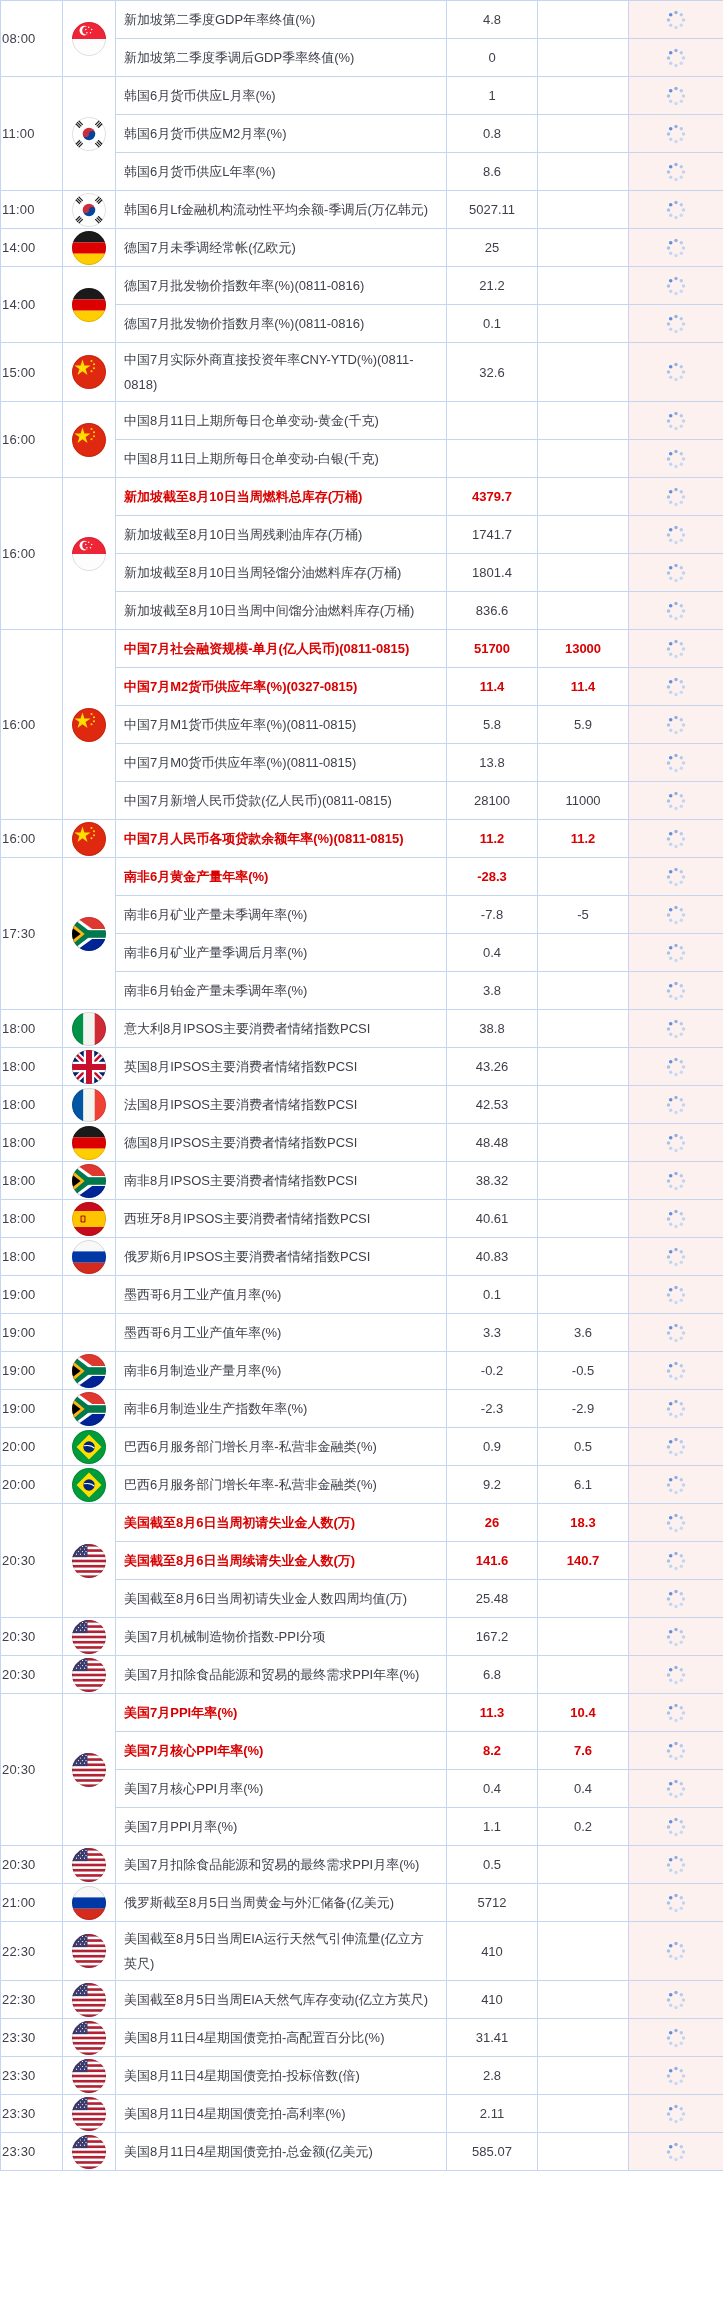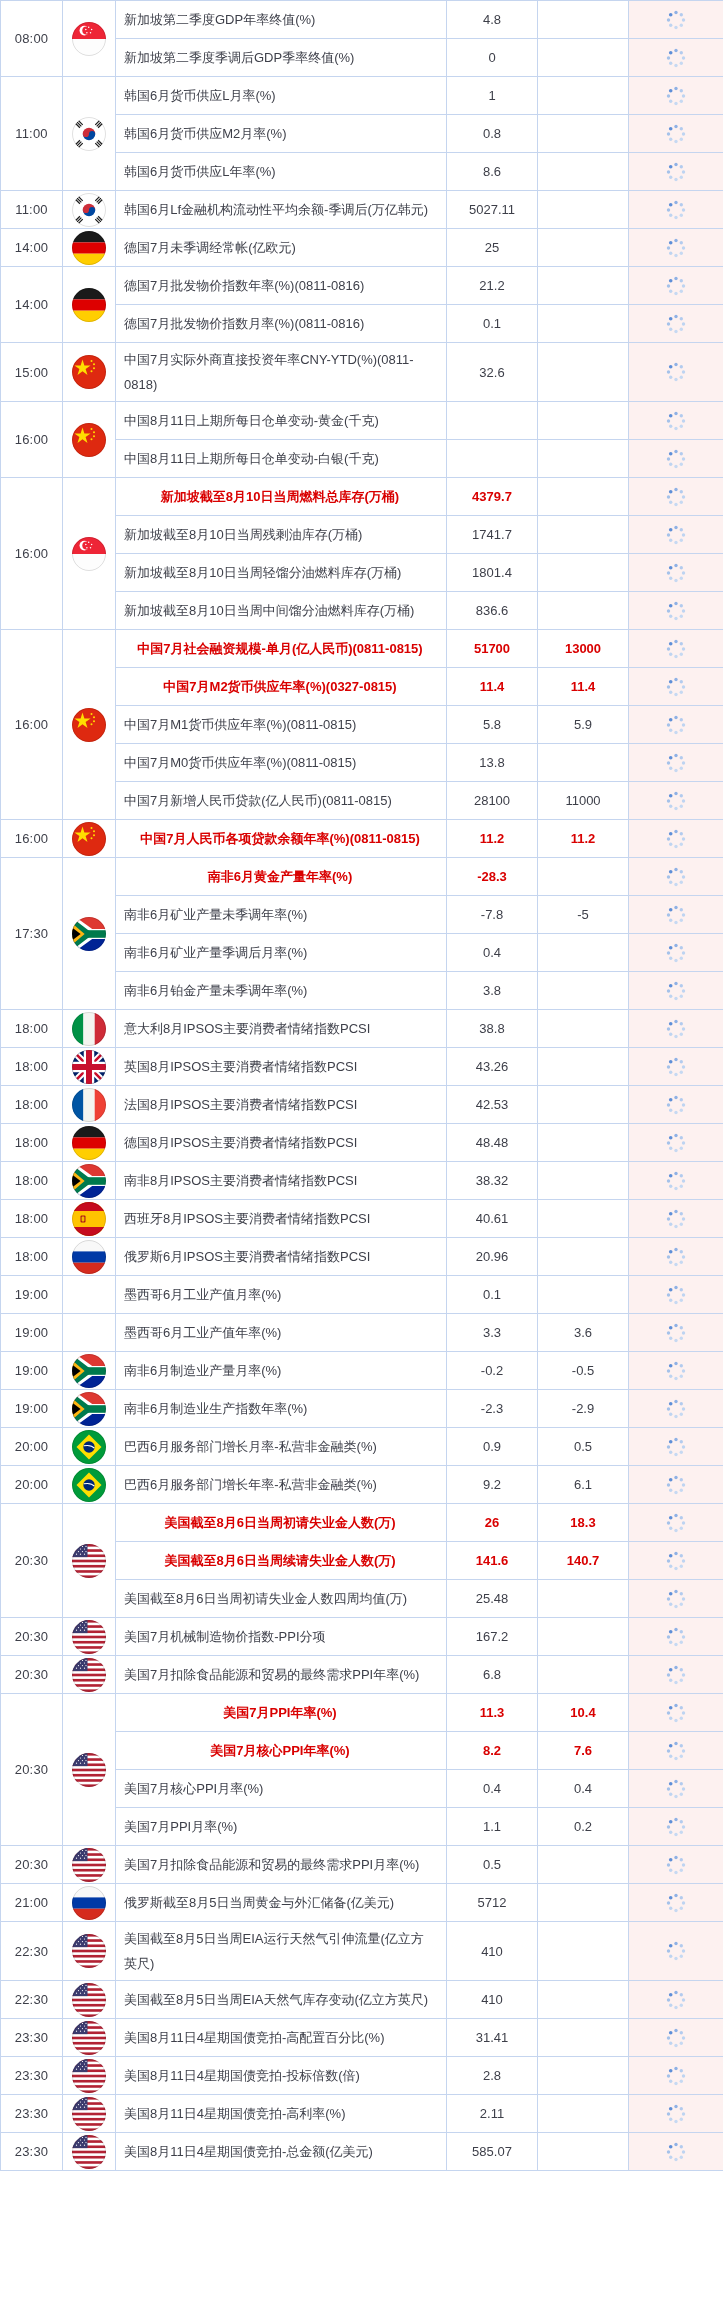--- a/index.html
+++ b/index.html
@@ -22,41 +22,40 @@
   }
   td{
     border:1px solid var(--border);
     font-size:13px;
     color:var(--text);
     vertical-align:middle;
     overflow:hidden;
   }
   tr{height:38px;}
   td.time{
-    text-align:center;
+    text-align:left;
     letter-spacing:.2px;
   }
   td.flag{text-align:center;padding:0;}
   .flag-svg{display:inline-block;vertical-align:middle;}
   td.event{
     padding:4px 10px 4px 8px;
     line-height:25px;
     text-align:left;
     margin-top:32px;
   }
   td.actual, td.forecast{text-align:center;}
   td.spinner-cell{
     background:var(--pink);
     text-align:center;
     padding:0;
   }
   td.imp{
     color:var(--red);
     font-weight:bold;
-    text-align:center;
   }
   .spinner-svg{display:inline-block;vertical-align:middle;}
 </style>
 </head>
 <body>
 
 <svg width="0" height="0" style="position:absolute" data-name="flag-clip-defs" aria-hidden="true">
   <defs>
       <clipPath id="cp">
         <circle cx="17" cy="17" r="17"></circle>
@@ -844,21 +843,21 @@
           <td class="time" rowspan="1" data-name="event-time">18:00</td>
           <td class="flag" rowspan="1" data-name="flag-cell-ru"><svg class="flag-svg" data-name="russia-flag-icon" width="34" height="34" viewBox="0 0 34 34">
               <g clip-path="url(#cp)">
                 <rect width="34" height="11.4" fill="#f8f8f8"></rect>
                 <rect y="11.4" width="34" height="11.3" fill="#0039a6"></rect>
                 <rect y="22.7" width="34" height="11.3" fill="#d52b1e"></rect>
               </g>
               <circle cx="17" cy="17" r="16.5" fill="none" stroke="rgba(0,0,0,.12)"></circle>
             </svg></td>
           <td class="event" data-name="event-title">俄罗斯6月IPSOS主要消费者情绪指数PCSI</td>
-          <td class="actual" data-name="actual-value">20.96</td>
+          <td class="actual" data-name="actual-value">40.83</td>
           <td class="forecast" data-name="forecast-value"></td>
           <td class="spinner-cell" data-name="row-action-cell"><svg class="spinner-svg" data-name="loading-spinner-icon" width="24" height="24" viewBox="0 0 24 24">
               <circle cx="6.7" cy="6.7" r="1.8" fill="#5f8fd8"></circle>
               <circle cx="12" cy="4.5" r="1.7" fill="#8fb1e5"></circle>
               <circle cx="17.3" cy="6.7" r="1.7" fill="#b3cbee"></circle>
               <circle cx="19.5" cy="12" r="1.7" fill="#bed4f1"></circle>
               <circle cx="17.3" cy="17.3" r="1.7" fill="#c6d9f2"></circle>
               <circle cx="12" cy="19.5" r="1.7" fill="#c6d9f2"></circle>
               <circle cx="6.7" cy="17.3" r="1.7" fill="#bed4f1"></circle>
               <circle cx="4.5" cy="12" r="1.7" fill="#a5c2ea"></circle>

